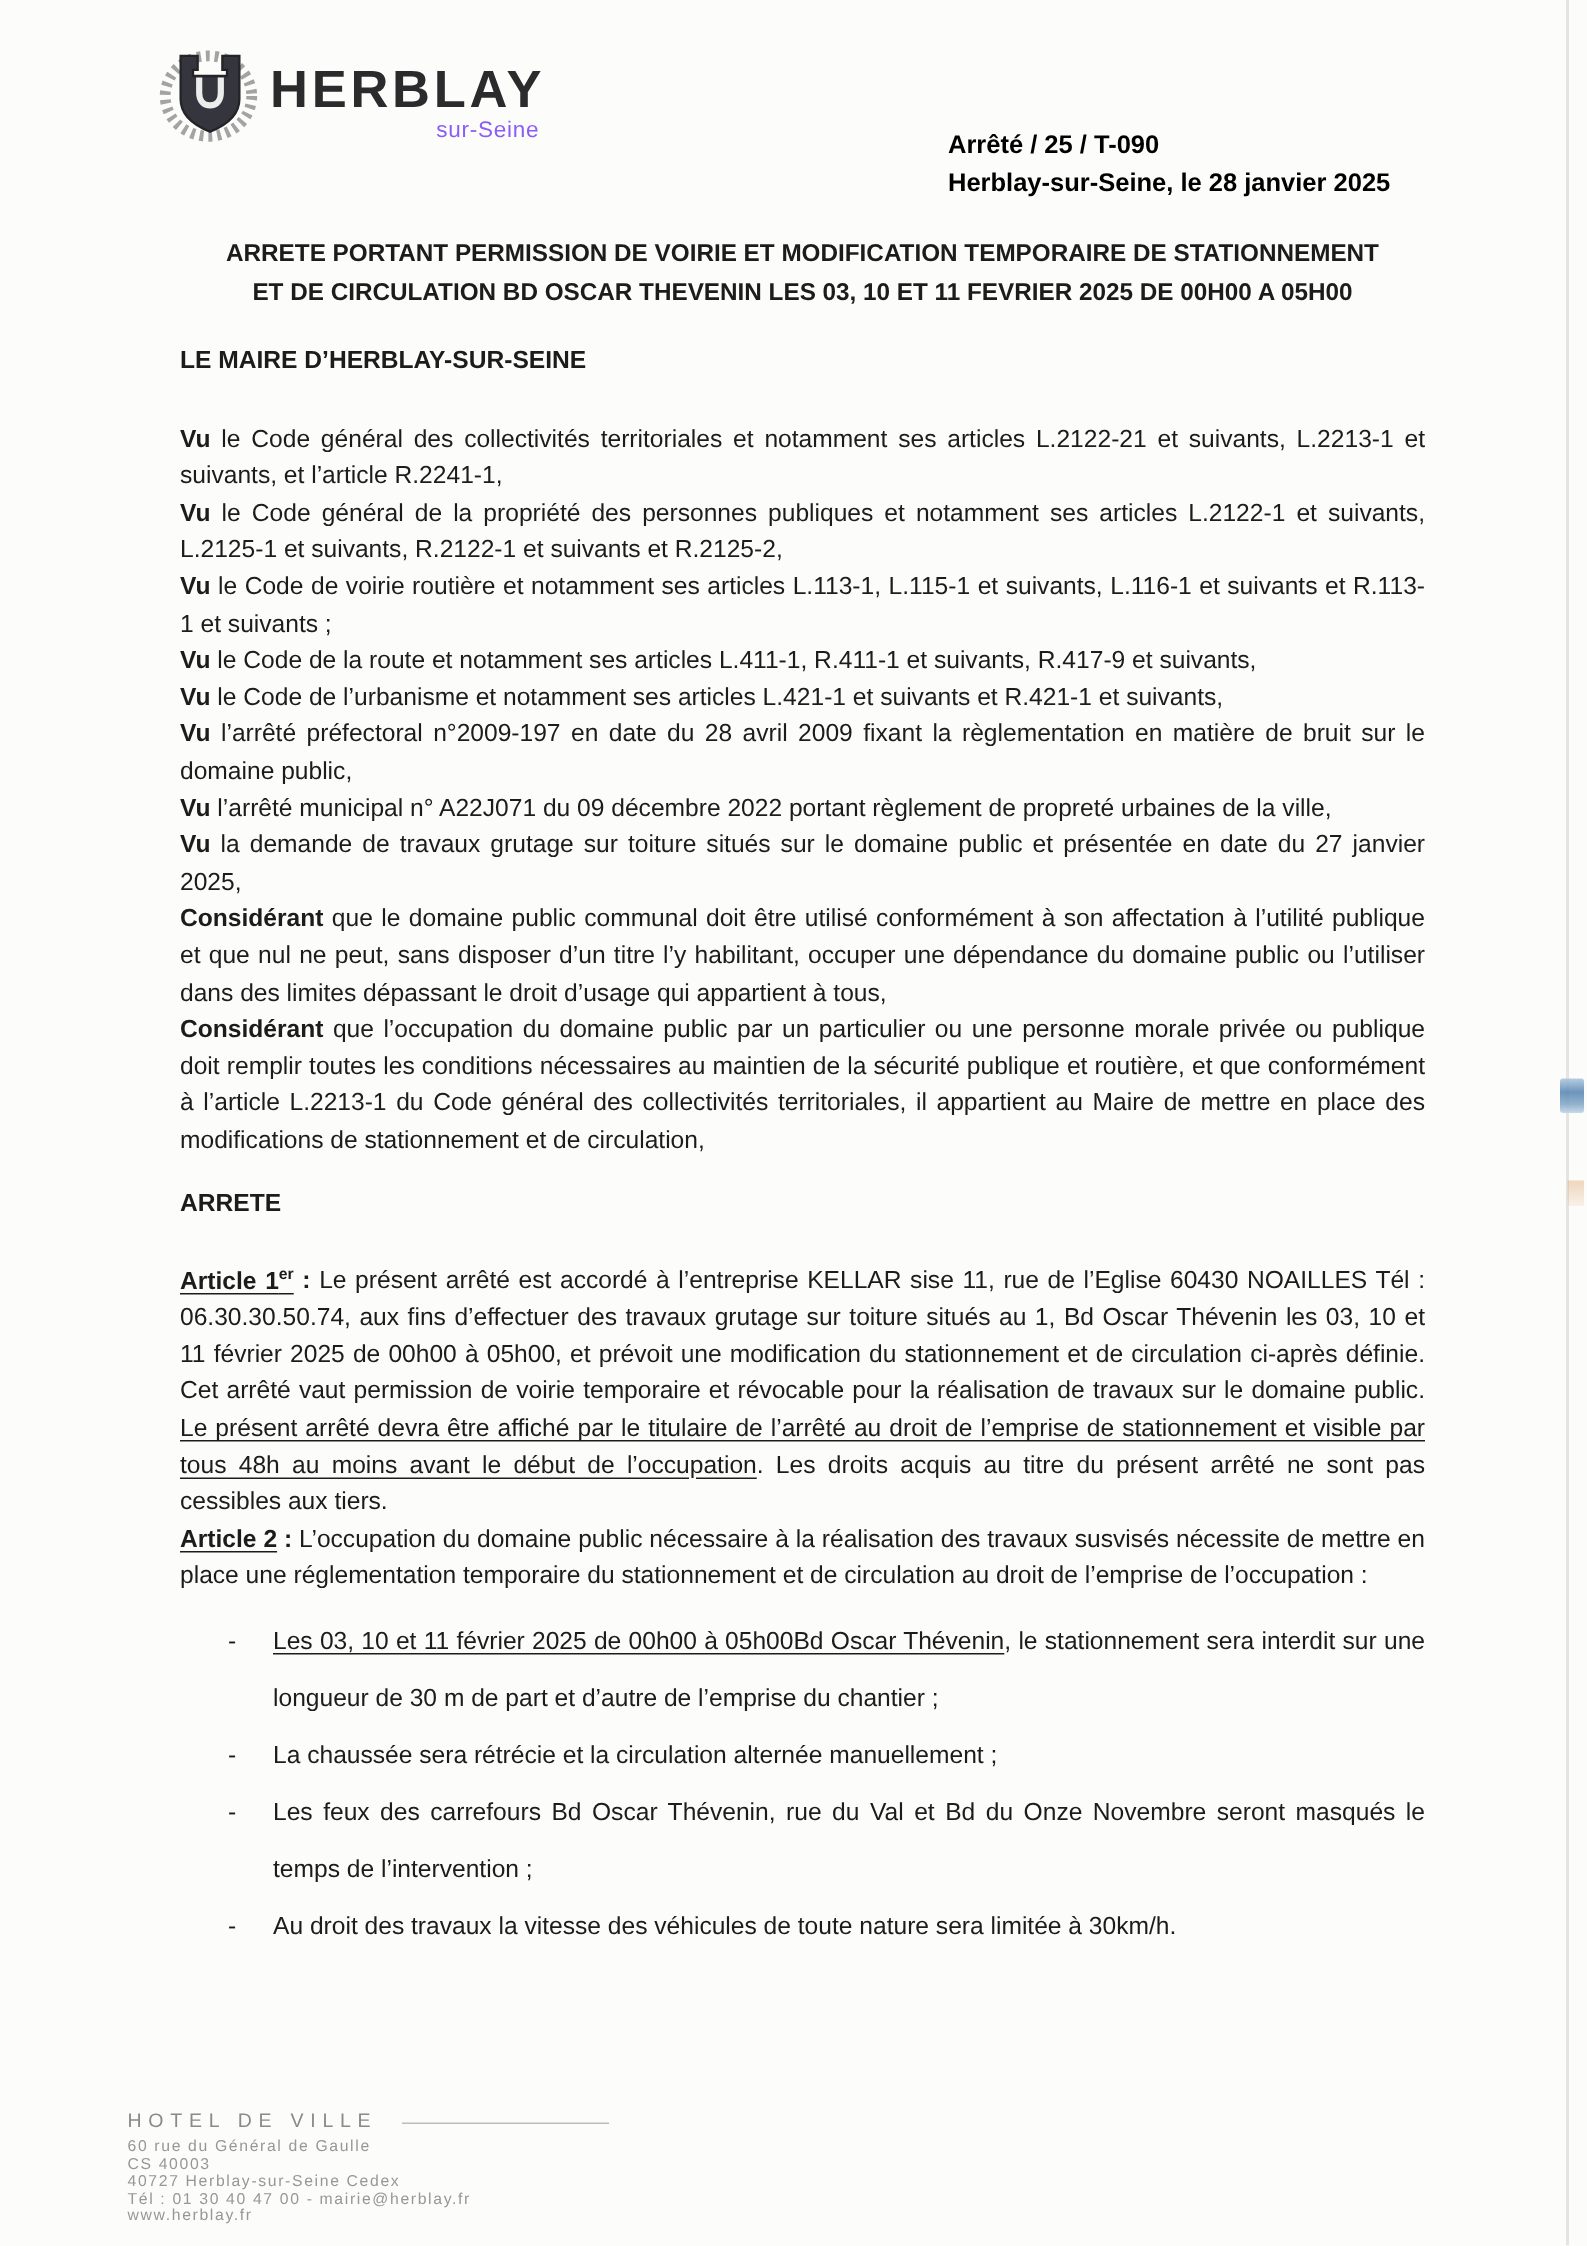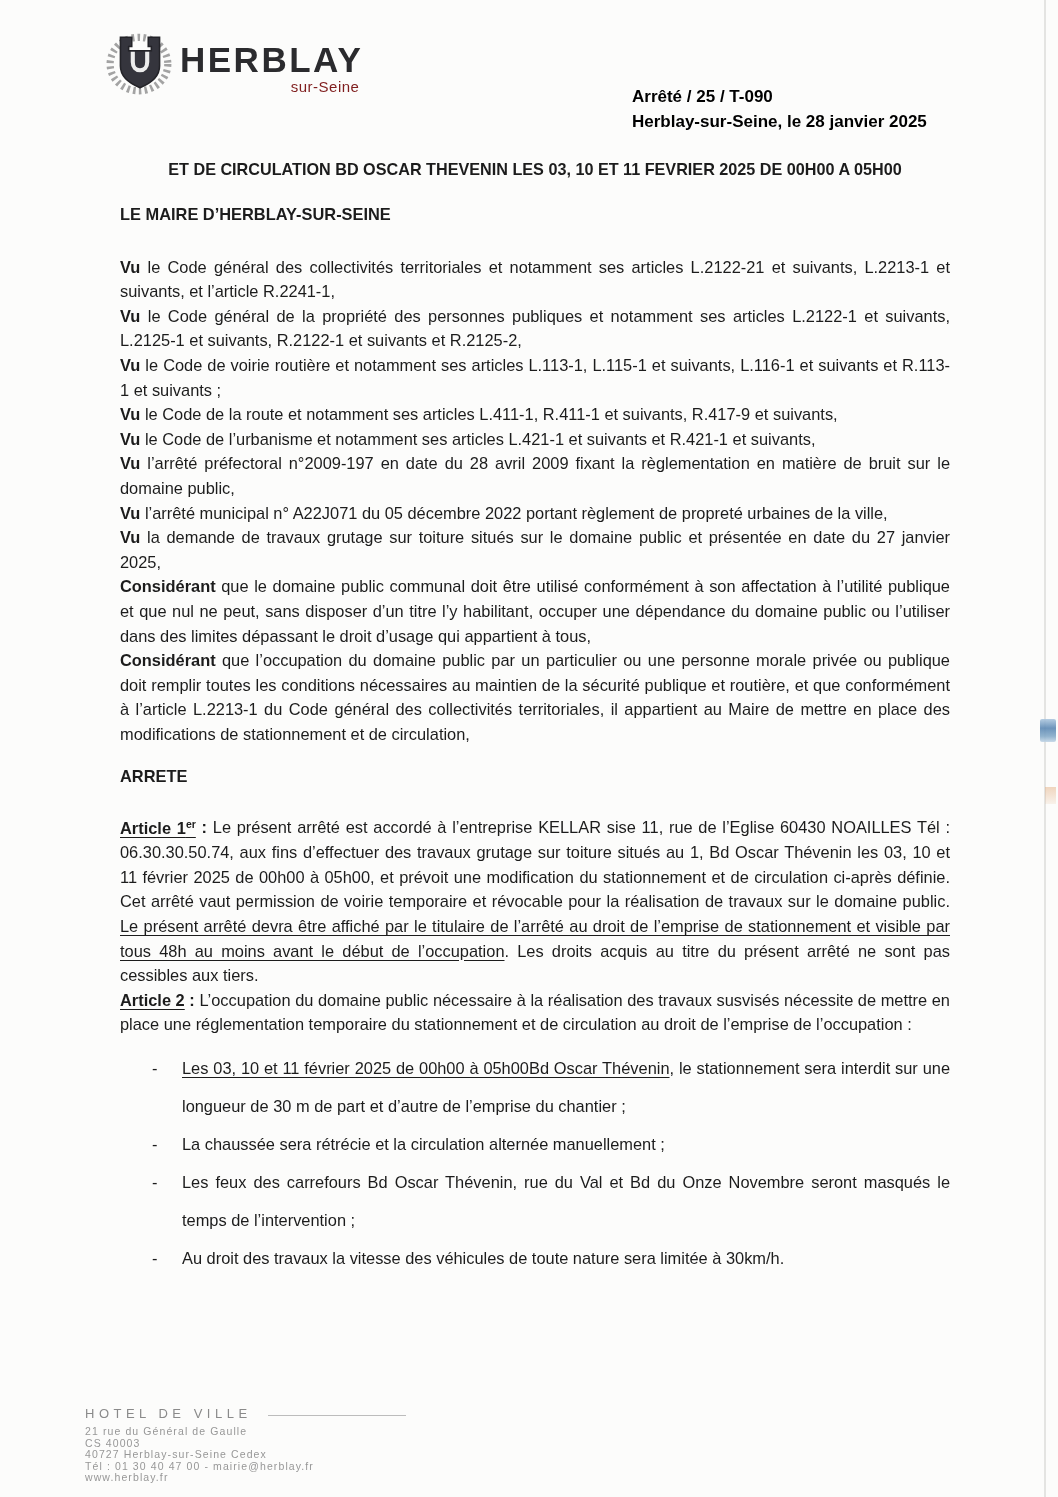--- a/index.html
+++ b/index.html
@@ -8,21 +8,21 @@
     background:#fcfcfb;
     font-family:"Liberation Sans",sans-serif;
     color:#1c1c1c;
     -webkit-font-smoothing:antialiased;
   }
   
   .logo{position:absolute;left:106px;top:28px;display:flex;align-items:flex-start;}
   .crest{width:68px;height:68px;flex:none;}
   .logo-text{margin-left:6px;margin-top:14px;}
   .logo-name{font-size:35px;font-weight:bold;letter-spacing:2.5px;color:#2b2b2e;line-height:1;}
-  .logo-sub{font-size:15px;color:#7f1d1d;text-align:right;margin-top:1px;letter-spacing:.5px;margin-right:4px;}
+  .logo-sub{font-size:15px;color:#8b5cf6;text-align:right;margin-top:1px;letter-spacing:.5px;margin-right:4px;}
   .ref{position:absolute;left:632px;top:84px;font-weight:bold;font-size:17px;line-height:25px;color:#000000;}
   
   .content{position:absolute;left:120px;top:156px;width:830px;font-size:16.4px;line-height:24.6px;}
   .doc-title{text-align:center;font-weight:bold;}
   .doc-title>div{white-space:nowrap;font-size:16.2px;line-height:26px;}
   .issuer{font-weight:bold;margin-top:20px;}
   .recitals{margin-top:28px;}
   p{margin:0;text-align:justify;}
   .lead{font-weight:bold;}
   .u{text-decoration:underline;text-underline-offset:3px;}
@@ -61,33 +61,34 @@
 </div>
 
 <div class="ref">
   <div>Arrêté / 25 / T-090</div>
   <div>Herblay-sur-Seine, le 28 janvier 2025</div>
 </div>
 
 <div class="content">
 
   <div class="doc-title">
+    <div>ARRETE PORTANT PERMISSION DE VOIRIE ET MODIFICATION TEMPORAIRE DE STATIONNEMENT</div>
     <div>ET DE CIRCULATION BD OSCAR THEVENIN LES 03, 10 ET 11 FEVRIER 2025 DE 00H00 A 05H00</div>
   </div>
 
   <div class="issuer">LE MAIRE D’HERBLAY-SUR-SEINE</div>
 
   <div class="recitals">
     <p><span class="lead">Vu</span> <span>le Code général des collectivités territoriales et notamment ses articles L.2122-21 et suivants, L.2213-1 et suivants, et l’article R.2241-1,</span></p>
     <p><span class="lead">Vu</span> <span>le Code général de la propriété des personnes publiques et notamment ses articles L.2122-1 et suivants, L.2125-1 et suivants, R.2122-1 et suivants et R.2125-2,</span></p>
     <p><span class="lead">Vu</span> <span>le Code de voirie routière et notamment ses articles L.113-1, L.115-1 et suivants, L.116-1 et suivants et R.113-1 et suivants ;</span></p>
     <p><span class="lead">Vu</span> <span>le Code de la route et notamment ses articles L.411-1, R.411-1 et suivants, R.417-9 et suivants,</span></p>
     <p><span class="lead">Vu</span> <span>le Code de l’urbanisme et notamment ses articles L.421-1 et suivants et R.421-1 et suivants,</span></p>
     <p><span class="lead">Vu</span> <span>l’arrêté préfectoral n°2009-197 en date du 28 avril 2009 fixant la règlementation en matière de bruit sur le domaine public,</span></p>
-    <p><span class="lead">Vu</span> <span>l’arrêté municipal n° A22J071 du 05 décembre 2022 portant règlement de propreté urbaines de la ville,</span></p>
+    <p><span class="lead">Vu</span> <span>l’arrêté municipal n° A22J071 du 09 décembre 2022 portant règlement de propreté urbaines de la ville,</span></p>
     <p><span class="lead">Vu</span> <span>la demande de travaux grutage sur toiture situés sur le domaine public et présentée en date du 27 janvier 2025,</span></p>
     <p><span class="lead">Considérant</span> <span>que le domaine public communal doit être utilisé conformément à son affectation à l’utilité publique et que nul ne peut, sans disposer d’un titre l’y habilitant, occuper une dépendance du domaine public ou l’utiliser dans des limites dépassant le droit d’usage qui appartient à tous,</span></p>
     <p><span class="lead">Considérant</span> <span>que l’occupation du domaine public par un particulier ou une personne morale privée ou publique doit remplir toutes les conditions nécessaires au maintien de la sécurité publique et routière, et que conformément à l’article L.2213-1 du Code général des collectivités territoriales, il appartient au Maire de mettre en place des modifications de stationnement et de circulation,</span></p>
   </div>
 
   <div class="decision">ARRETE</div>
 
   <p><span class="lead u"><span>Article 1</span><sup>er</sup></span><span class="lead"> : </span><span>Le présent arrêté est accordé à l’entreprise KELLAR sise 11, rue de l’Eglise 60430 NOAILLES Tél : 06.30.30.50.74, aux fins d’effectuer des travaux grutage sur toiture situés au 1, Bd Oscar Thévenin les 03, 10 et 11 février 2025 de 00h00 à 05h00, et prévoit une modification du stationnement et de circulation ci-après définie. Cet arrêté vaut permission de voirie temporaire et révocable pour la réalisation de travaux sur le domaine public. </span><span class="u">Le présent arrêté devra être affiché par le titulaire de l’arrêté au droit de l’emprise de stationnement et visible par tous 48h au moins avant le début de l’occupation</span><span>. Les droits acquis au titre du présent arrêté ne sont pas cessibles aux tiers.</span></p>
 
   <p><span class="lead u">Article 2</span><span class="lead"> : </span><span>L’occupation du domaine public nécessaire à la réalisation des travaux susvisés nécessite de mettre en place une réglementation temporaire du stationnement et de circulation au droit de l’emprise de l’occupation :</span></p>
@@ -112,21 +113,21 @@
   </ul>
 
 </div>
 
 <div class="footer">
   <div class="f-head">
     <span>HOTEL DE VILLE</span>
     <span class="f-rule"></span>
   </div>
   <div class="f-lines">
-    <div class="f-line">21 rue du Général de Gaulle</div>
+    <div class="f-line">60 rue du Général de Gaulle</div>
     <div class="f-line">CS 40003</div>
     <div class="f-line">40727 Herblay-sur-Seine Cedex</div>
     <div class="f-line">Tél : 01 30 40 47 00 - mairie@herblay.fr</div>
     <div class="f-line">www.herblay.fr</div>
   </div>
 </div>
 
 <div class="edge-line"></div>
 <div class="mark-blue"></div>
 <div class="mark-warm"></div>

